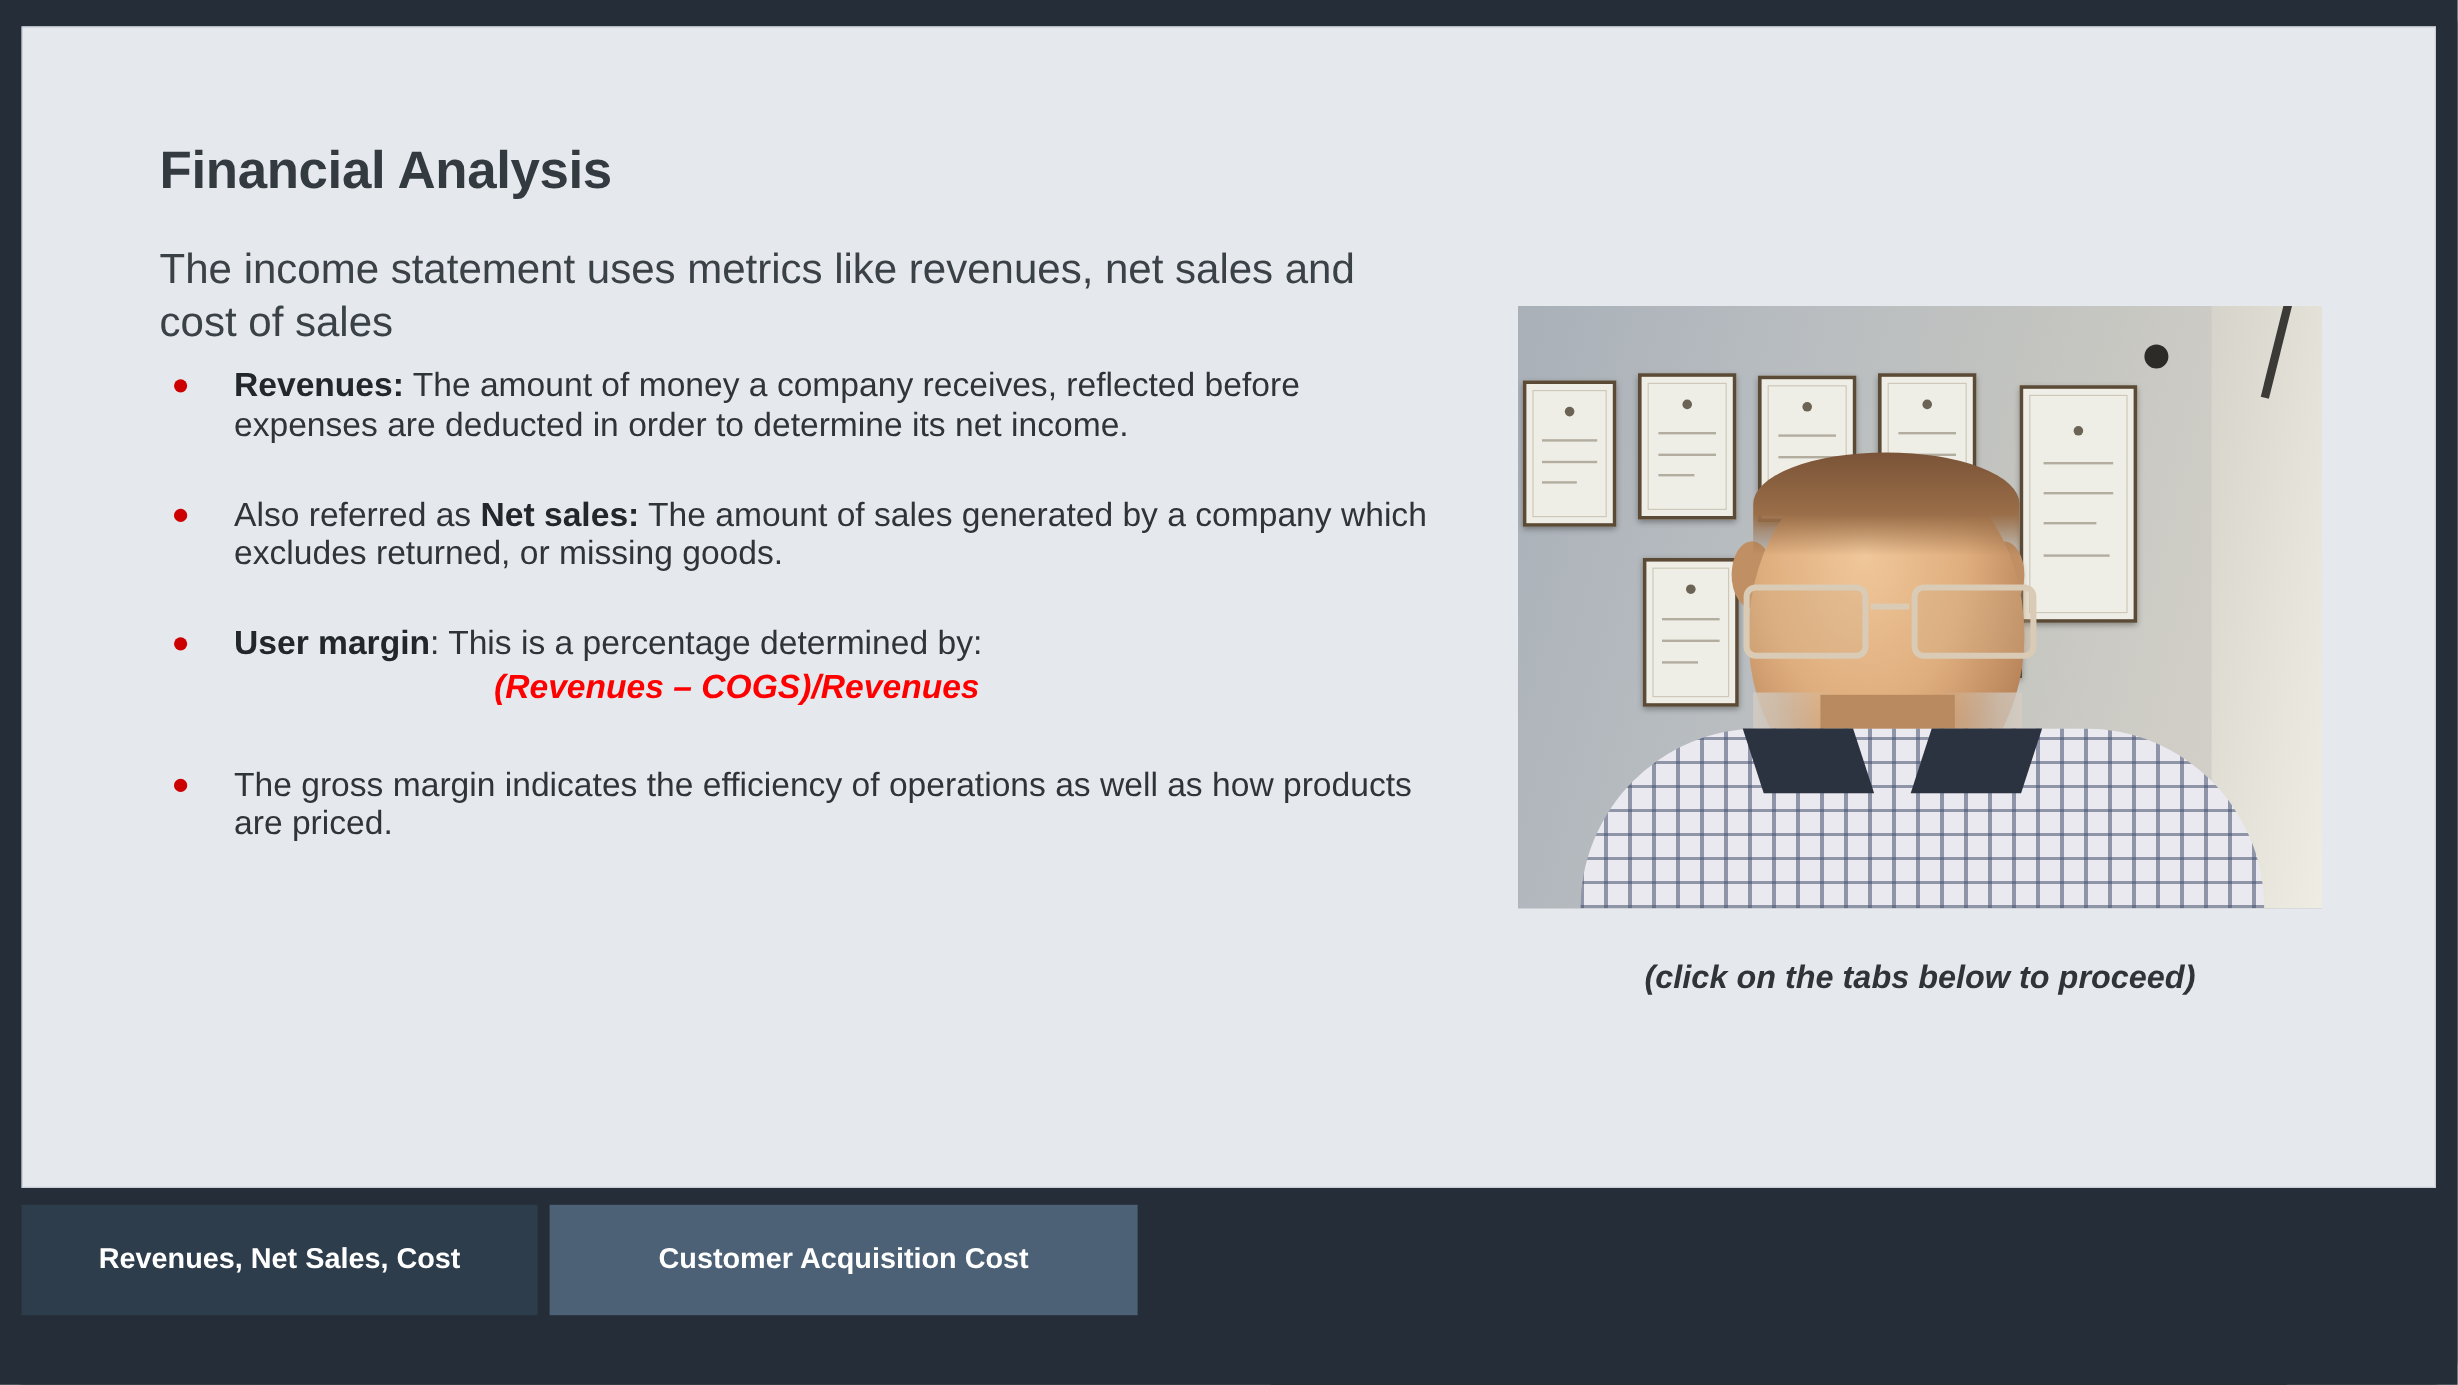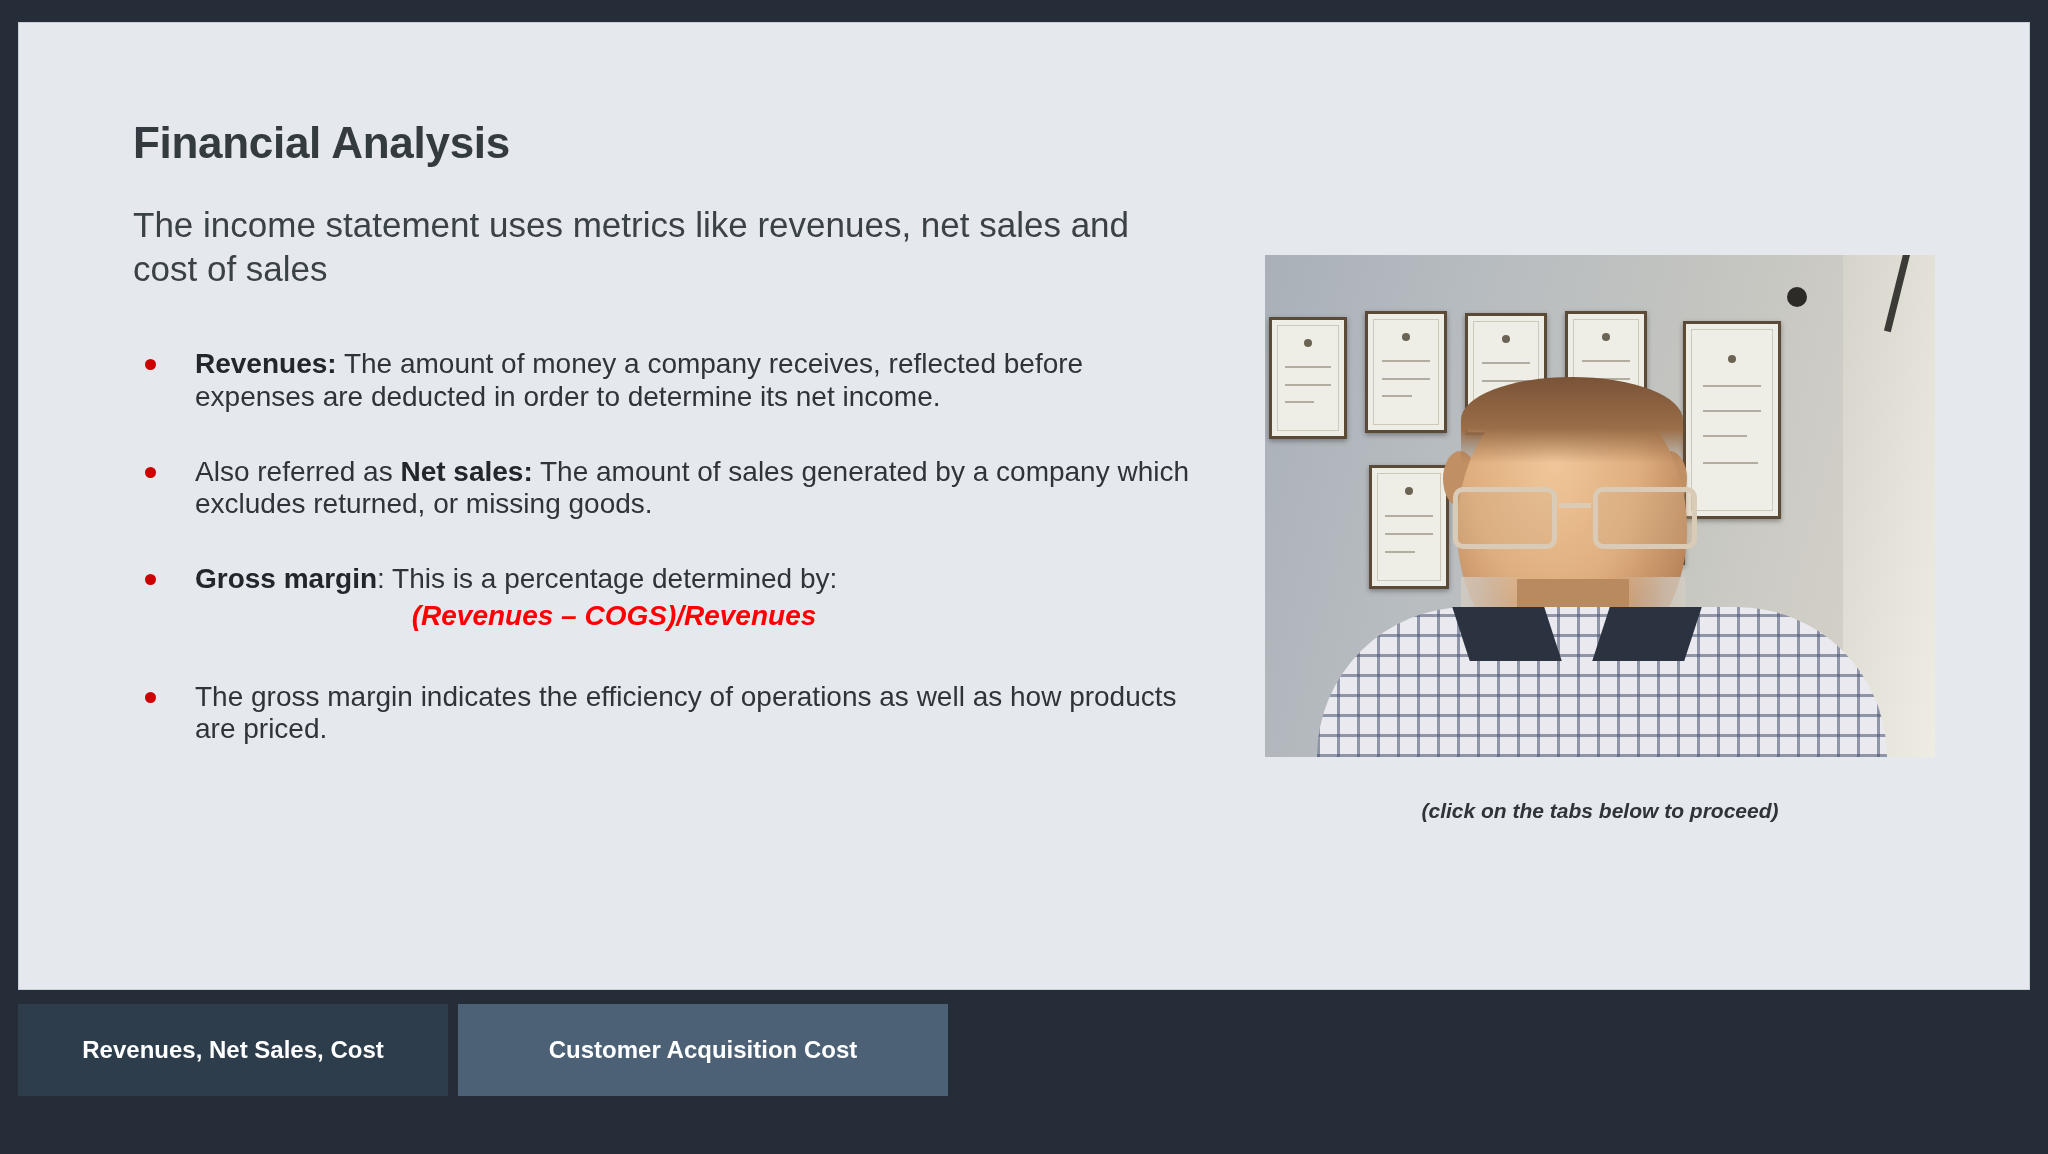--- a/index.html
+++ b/index.html
@@ -62,21 +62,20 @@
     line-height: 1.25;
     width: 1060px;
   }
 
   
   .bullets {
     position: absolute;
     left: 114px;
     top: 212px;
     width: 1060px;
-    margin-top: 43px;
   }
 
   .bullet {
     position: relative;
     padding-left: 62px;
     margin-bottom: 26px;
     font-size: 28px;
     line-height: 1.17;
     color: #2f3439;
   }
@@ -263,21 +262,21 @@
   }
   .collar-l { left: 196px; transform: skewX(18deg); }
   .collar-r { left: 336px; transform: skewX(-18deg); }
 
   .hint {
     position: absolute;
     left: 1246px;
     top: 706px;
     width: 670px;
     text-align: center;
-    font-size: 21px;
+    font-size: 27px;
     font-weight: bold;
     font-style: italic;
     color: #2f3439;
   }
 
   
   .tabs {
     display: flex;
     gap: 10px;
     margin-top: 14px;
@@ -321,21 +320,21 @@
         </div>
 
         <div class="bullet gap-lg">
           <span class="dot"></span>
           <span>Also referred as </span><b>Net sales:</b><span> The amount of sales generated by a company which excludes returned, or missing  goods.</span>
         </div>
 
 
         <div class="bullet gap-xl">
           <span class="dot"></span>
-          <b>Gross margin</b><span>: This is a percentage determined by:</span>
+          <b>User margin</b><span>: This is a percentage determined by:</span>
           <span class="formula">(Revenues – COGS)/Revenues</span>
         </div>
 
         <div class="bullet">
           <span class="dot"></span>
           <span>The gross margin indicates the efficiency of operations as well as how products are priced.</span>
         </div>
 
       </div>
 

